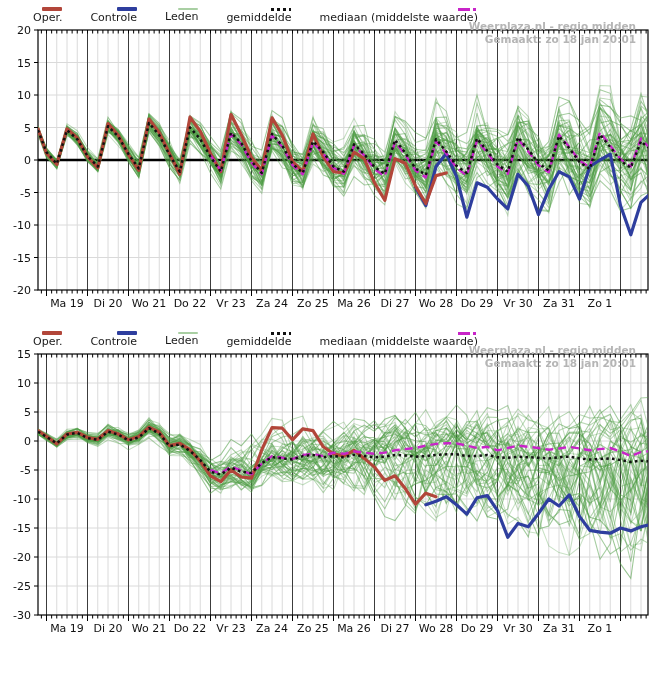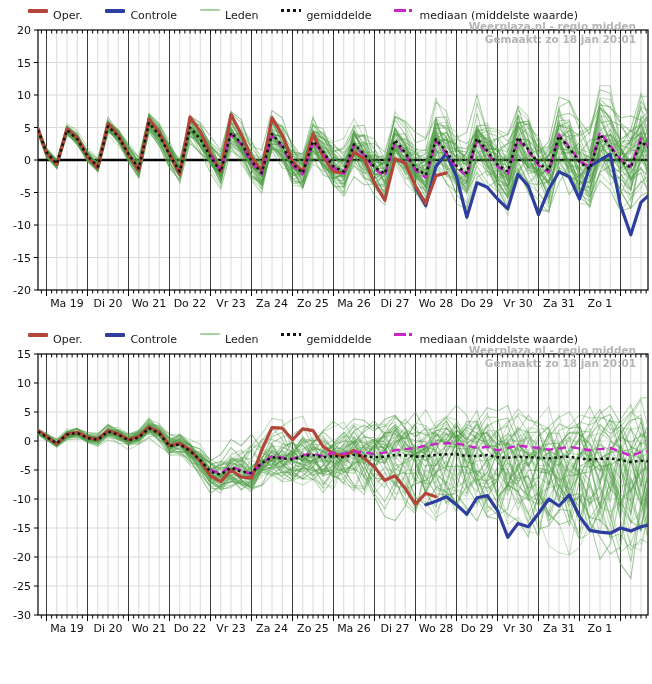--- a/index.html
+++ b/index.html
@@ -1,21 +1,21 @@
 <!DOCTYPE html>
 <html><head>
 <meta charset="utf-8">
 <style>
   html,body{margin:0;padding:0;background:#ffffff;}
   body{width:652px;height:684px;overflow:hidden;font-family:"DejaVu Sans","Liberation Sans",sans-serif;}
   .chart-block{position:relative;width:652px;}
   .chart-block + .chart-block{margin-top:18px;}
   .chart-title{margin:0;padding:3px 0 0 6px;font-size:18px;font-weight:bold;color:#3c3c3c;letter-spacing:0.2px;}
   .legend-row{display:flex;align-items:center;gap:23px;margin:8px 0 0 28px;height:15px;}
-  .legend-item{display:flex;align-items:flex-start;}
+  .legend-item{display:flex;align-items:flex-end;flex-direction:column;}
   .legend-label{font-size:11px;color:#1a1a1a;margin-left:5px;white-space:nowrap;}
   .sw{width:20px;height:4px;border-radius:1px;flex:0 0 auto;}
   .sw-oper{background:#b2463a;}
   .sw-controle{background:#2e3e9e;}
   .sw-leden{height:2px;background:#a9cfa3;}
   .sw-gemiddelde{height:3px;border-radius:0;background:repeating-linear-gradient(90deg,#111 0 3px,rgba(0,0,0,0) 3px 6px);}
   .sw-mediaan{height:3px;border-radius:0;background:linear-gradient(90deg,#c824c8 0 12px,rgba(0,0,0,0) 12px 15px,#c824c8 15px 18px,rgba(0,0,0,0) 18px 20px);}
   .credit{position:absolute;top:12px;right:16px;text-align:right;font-size:10.5px;line-height:13px;color:#b5b5b5;font-weight:bold;}
   svg.plot{display:block;margin-top:1px;}
   .ylab,.xlab{font-size:11px;fill:#111;}

